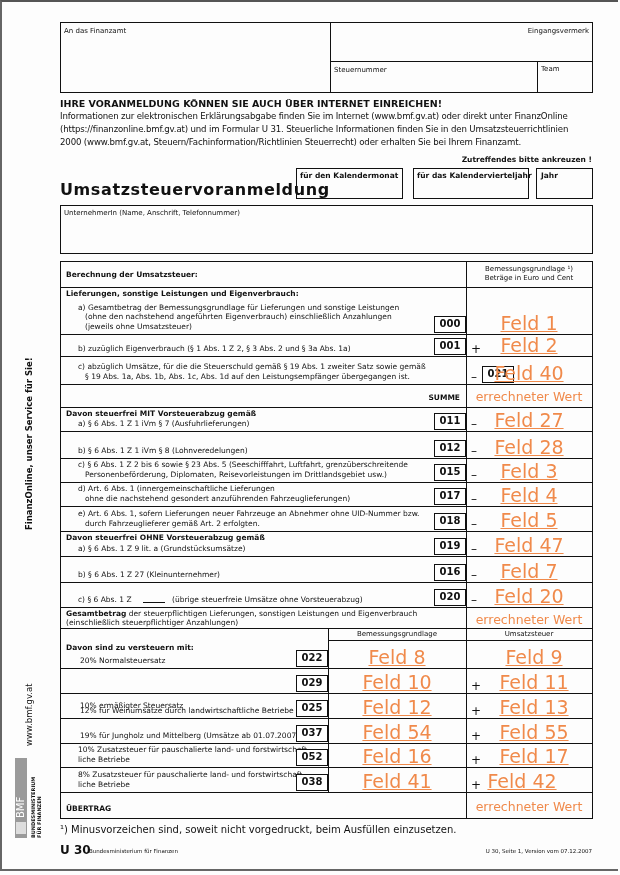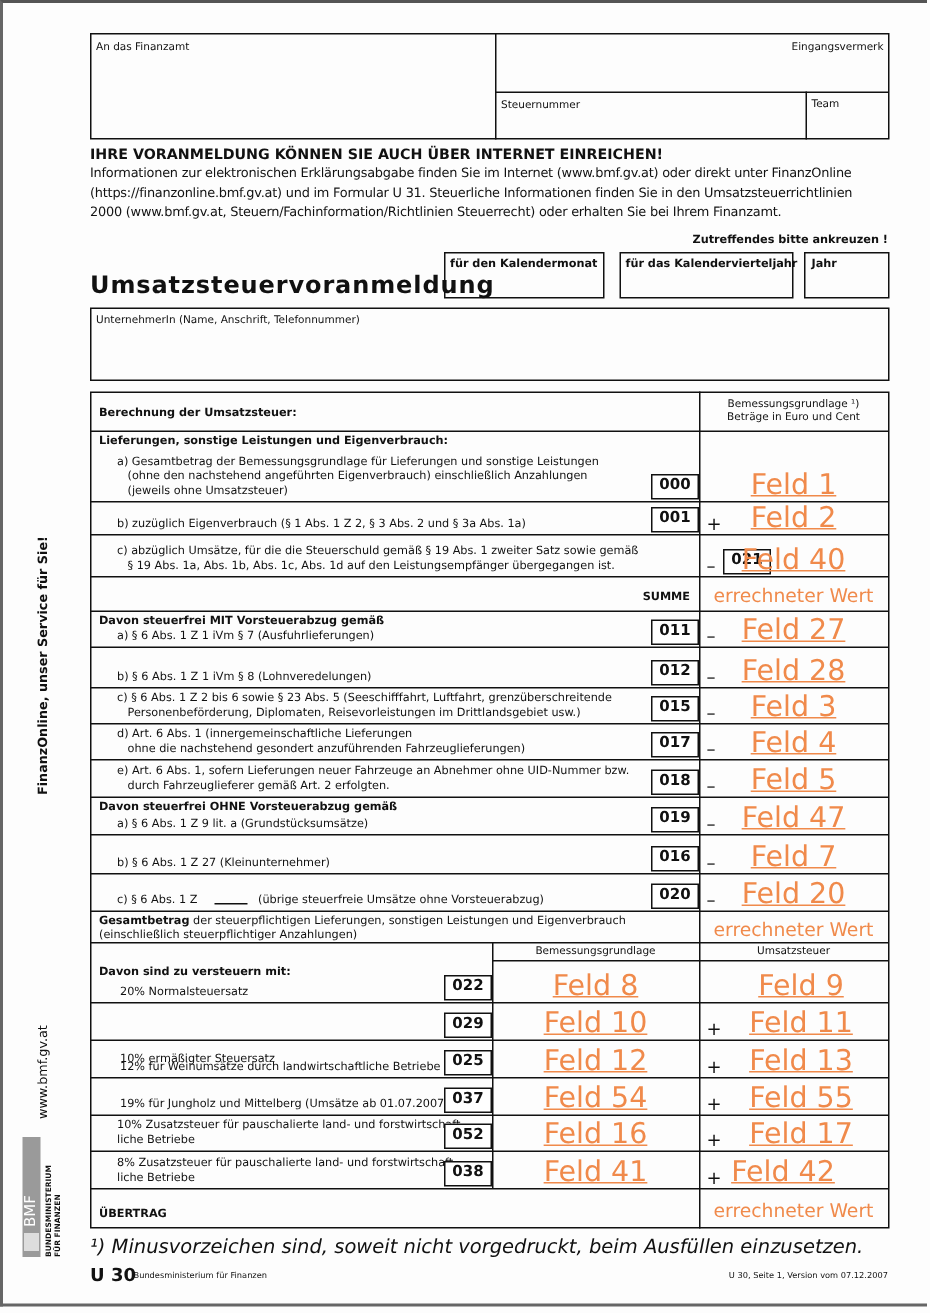--- a/index.html
+++ b/index.html
@@ -194,21 +194,21 @@
     <div class="rowtxt" style="left:78px;top:770px;white-space:nowrap;">8% Zusatzsteuer für pauschalierte land- und forstwirtschaft-</div>
     <div class="rowtxt" style="left:78px;top:779.5px;white-space:nowrap;">liche Betriebe</div>
     <div class="code" style="left:296px;top:774px;">038</div>
     <div class="feld" style="left:328px;top:771px;width:138px;">Feld 41</div>
     <div class="sign" style="left:471px;top:779px;">+</div>
     <div class="feld" style="left:464px;top:771px;width:116px;">Feld 42</div>
     <div class="abs small bold" style="left:66px;top:804px;">ÜBERTRAG</div>
     <div class="wert" style="left:466px;top:800px;width:126px;">errechneter Wert</div>
   </div>
 
-<div class="abs" style="left:60px;top:824px;font-size:13px;font-style:italic;">¹) Minusvorzeichen sind, soweit nicht vorgedruckt, beim Ausfüllen einzusetzen.</div>
+<div class="abs" style="left:60px;top:824px;font-size:10px;">¹) Minusvorzeichen sind, soweit nicht vorgedruckt, beim Ausfüllen einzusetzen.</div>
 <div class="abs" style="left:60px;top:843px;font-size:12px;font-weight:bold;">U 30</div>
 <div class="abs" style="left:89px;top:848px;font-size:5.5px;">Bundesministerium für Finanzen</div>
 <div class="abs" style="left:400px;top:848px;width:192px;text-align:right;font-size:5.5px;">U 30, Seite 1, Version vom 07.12.2007</div>
 
 <div class="rot" style="left:24px;top:530px;font-size:8.5px;font-weight:bold;">FinanzOnline, unser Service für Sie!</div>
 <div class="rot" style="left:24px;top:746px;font-size:8.5px;">www.bmf.gv.at</div>
 <div class="abs" style="left:15px;top:758px;width:12px;height:80px;background:#9a9a9a;">
   <div class="rot" style="left:0px;top:60px;font-size:10px;color:#fff;">BMF</div>
   <div class="abs" style="left:1px;top:64px;width:10px;height:12px;background:#ddd;"></div>
 </div>

